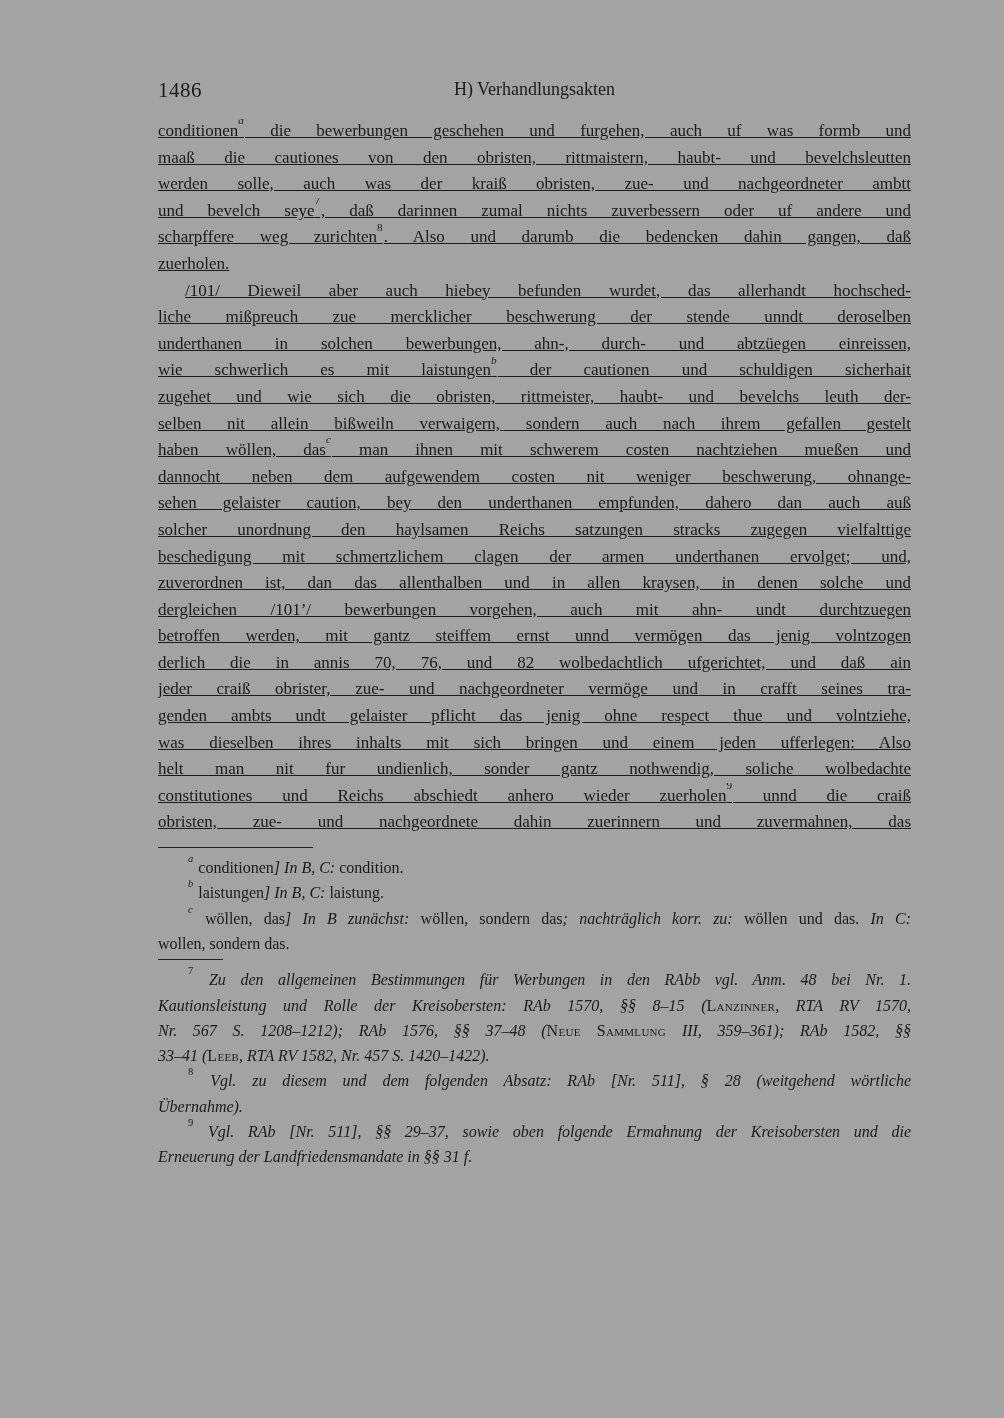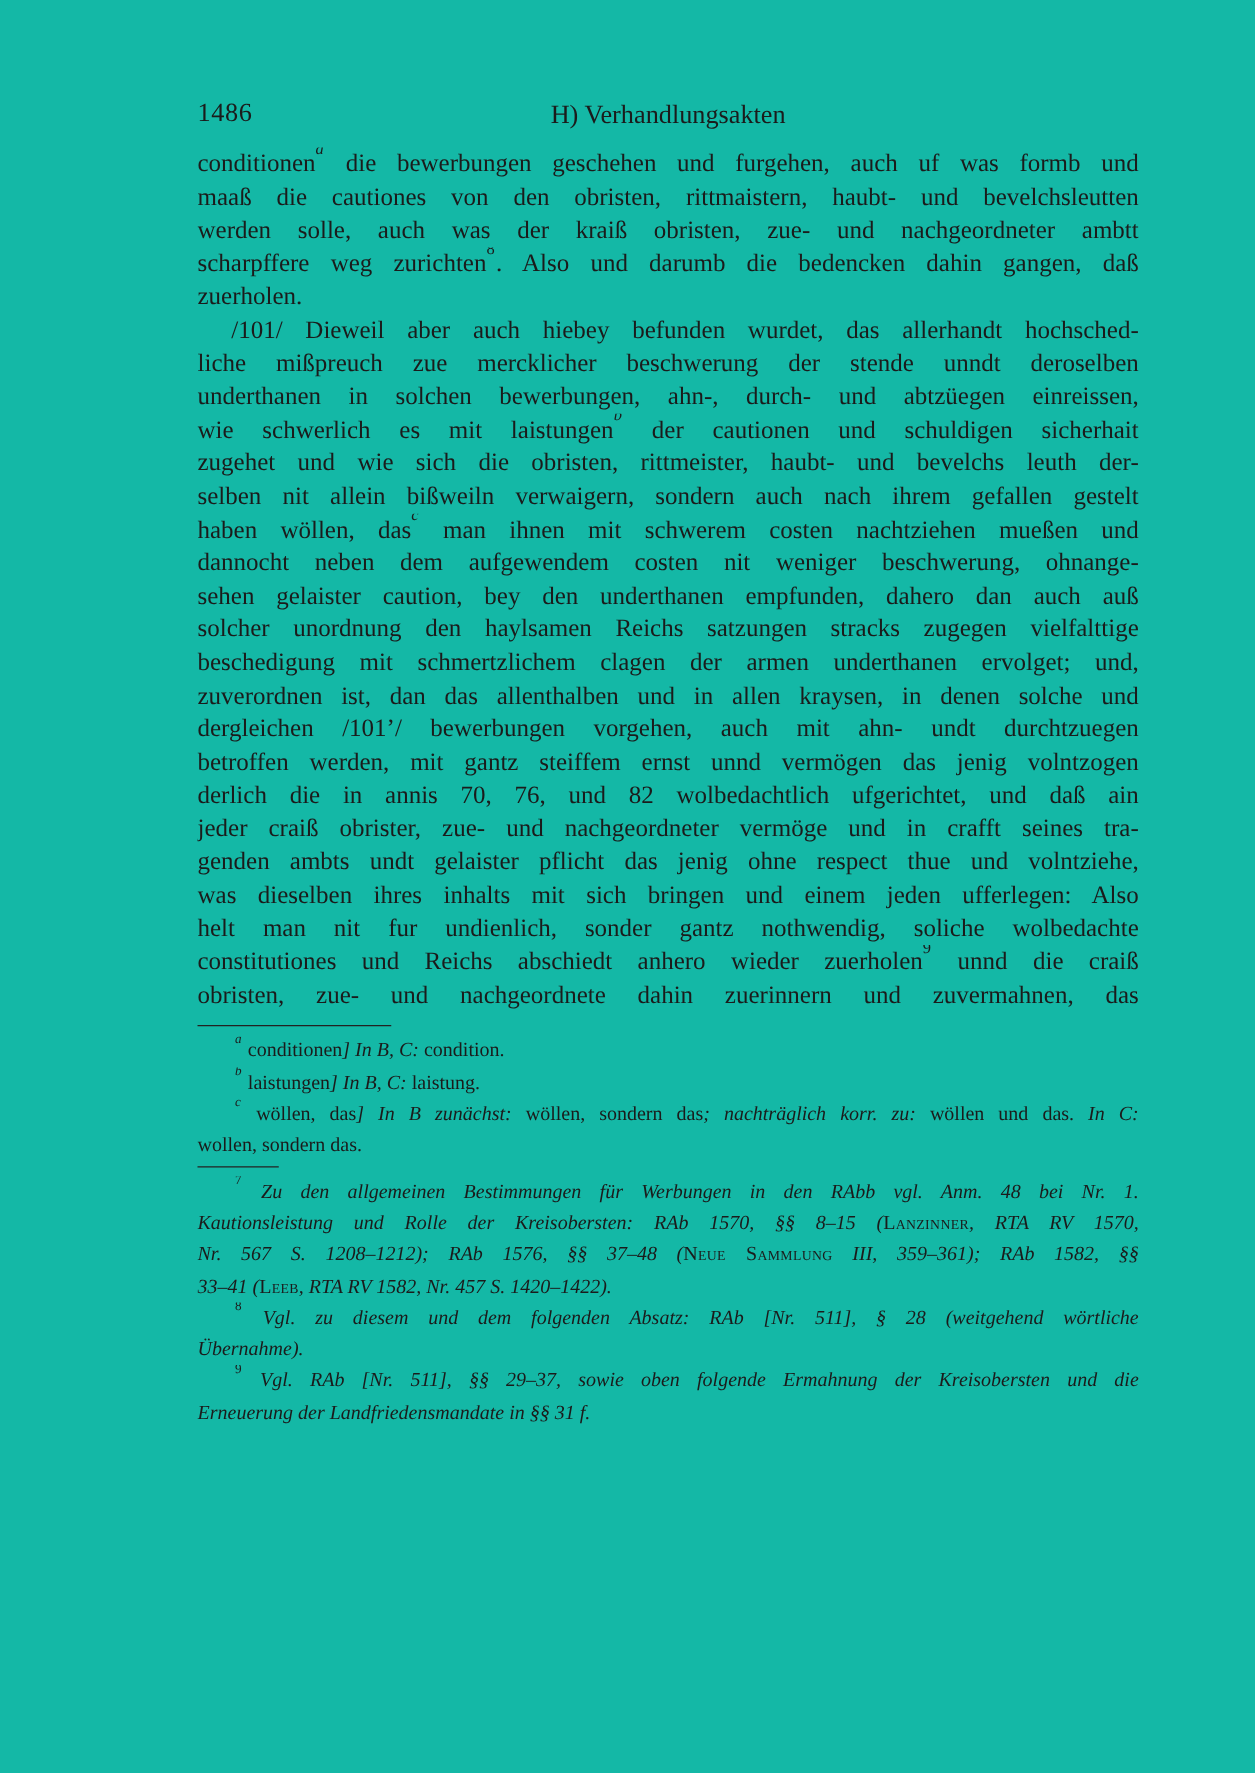--- a/index.html
+++ b/index.html
@@ -1,36 +1,36 @@
 <!DOCTYPE html>
 <html><head>
 <meta charset="utf-8">
 <style>
   html,body{margin:0;padding:0;}
   body{background:#ffffff;}
   .page{
     position:relative;
     width:1004px;height:1418px;
-    background:#14b8a6;
+    background:#a3a3a3;
     color:#1b1b1b;
     font-family:"Liberation Serif","DejaVu Serif",serif;
     overflow:hidden;
   }
   .content{
     position:absolute;left:158px;top:78px;width:753px;
   }
   .header-row{position:relative;height:24px;}
   .page-number{position:absolute;left:0;top:0;font-size:21px;letter-spacing:0.5px;}
-  .running-header{position:absolute;left:0;right:0;top:1px;text-align:center;font-size:21px;}
+  .running-header{position:absolute;left:0;right:0;top:1px;text-align:center;font-size:18px;}
   .body-text{margin-top:16px;}
   .paragraph{margin:0;}
   .bline{
-    font-size:20px;height:26.6px;line-height:26.6px;
+    font-size:17px;height:26.6px;line-height:26.6px;
     text-align:justify;text-align-last:justify;
-    white-space:normal;overflow:hidden;
+    white-space:normal;overflow:hidden;text-decoration:underline;
   }
   .bline.left{text-align:left;text-align-last:left;}
   .bline.indent{text-indent:27px;}
   .sep{border:0;border-top:1.6px solid #222;margin:0;}
   .sep-apparatus{width:155px;margin-top:11px;margin-bottom:7px;}
   .sep-footnotes{width:65px;margin-top:3px;margin-bottom:7px;}
   .nline{
     font-size:16px;height:25.3px;line-height:25.3px;
     text-align:left;text-align-last:left;overflow:hidden;
   }
@@ -49,20 +49,21 @@
     <div class="header-row">
       <span class="page-number">1486</span>
       <span class="running-header">H) Verhandlungsakten</span>
     </div>
 
     <div class="body-text">
         <div class="paragraph">
           <div class="bline">conditionen<sup><em>a</em></sup> die bewerbungen geschehen und furgehen, auch uf was formb und</div>
           <div class="bline">maaß die cautiones von den obristen, rittmaistern, haubt- und bevelchsleutten</div>
           <div class="bline">werden solle, auch was der kraiß obristen, zue- und nachgeordneter ambtt</div>
+          <div class="bline">und bevelch seye<sup>7</sup>, daß darinnen zumal nichts zuverbessern oder uf andere und</div>
           <div class="bline">scharpffere weg zurichten<sup>8</sup>. Also und darumb die bedencken dahin gangen, daß</div>
           <div class="bline left">zuerholen.</div>
         </div>
         <div class="paragraph">
           <div class="bline indent">/101/ Dieweil aber auch hiebey befunden wurdet, das allerhandt hochsched-</div>
           <div class="bline">liche mißpreuch zue mercklicher beschwerung der stende unndt deroselben</div>
           <div class="bline">underthanen in solchen bewerbungen, ahn-, durch- und abtzüegen einreissen,</div>
           <div class="bline">wie schwerlich es mit laistungen<sup><em>b</em></sup> der cautionen und schuldigen sicherhait</div>
           <div class="bline">zugehet und wie sich die obristen, rittmeister, haubt- und bevelchs leuth der-</div>
           <div class="bline">selben nit allein bißweiln verwaigern, sondern auch nach ihrem gefallen gestelt</div>

